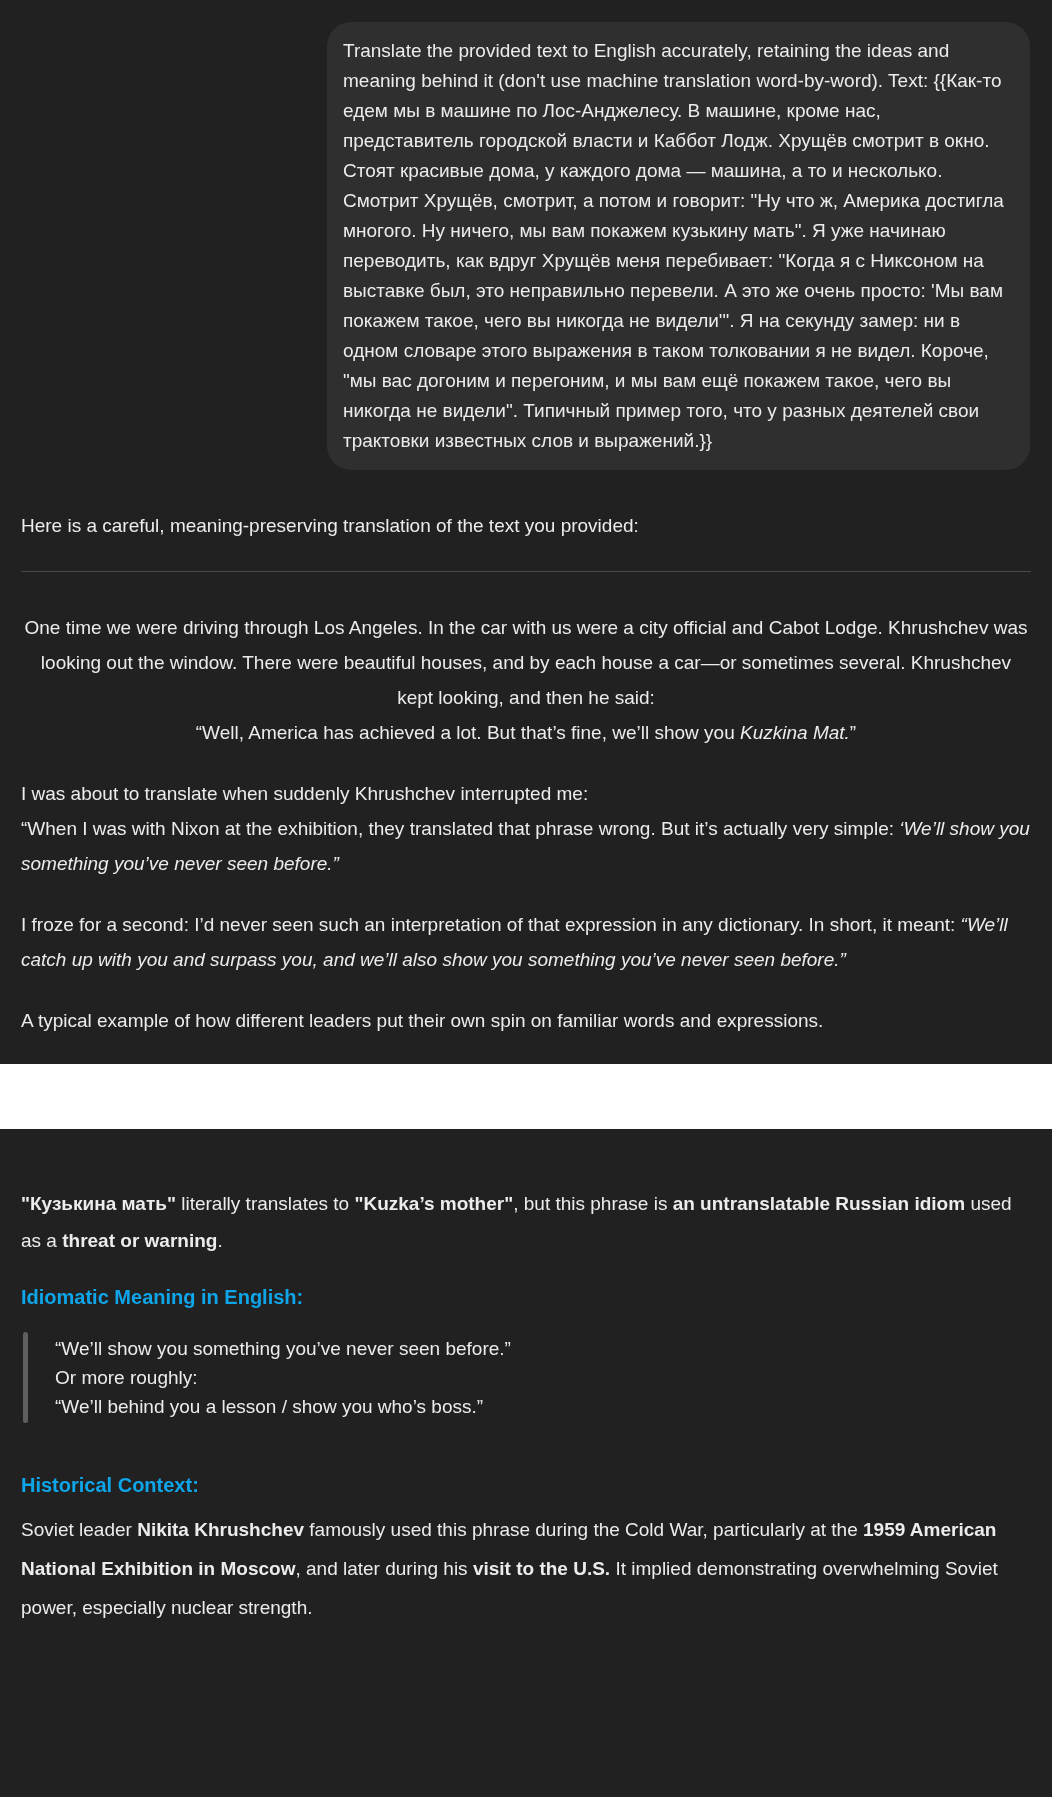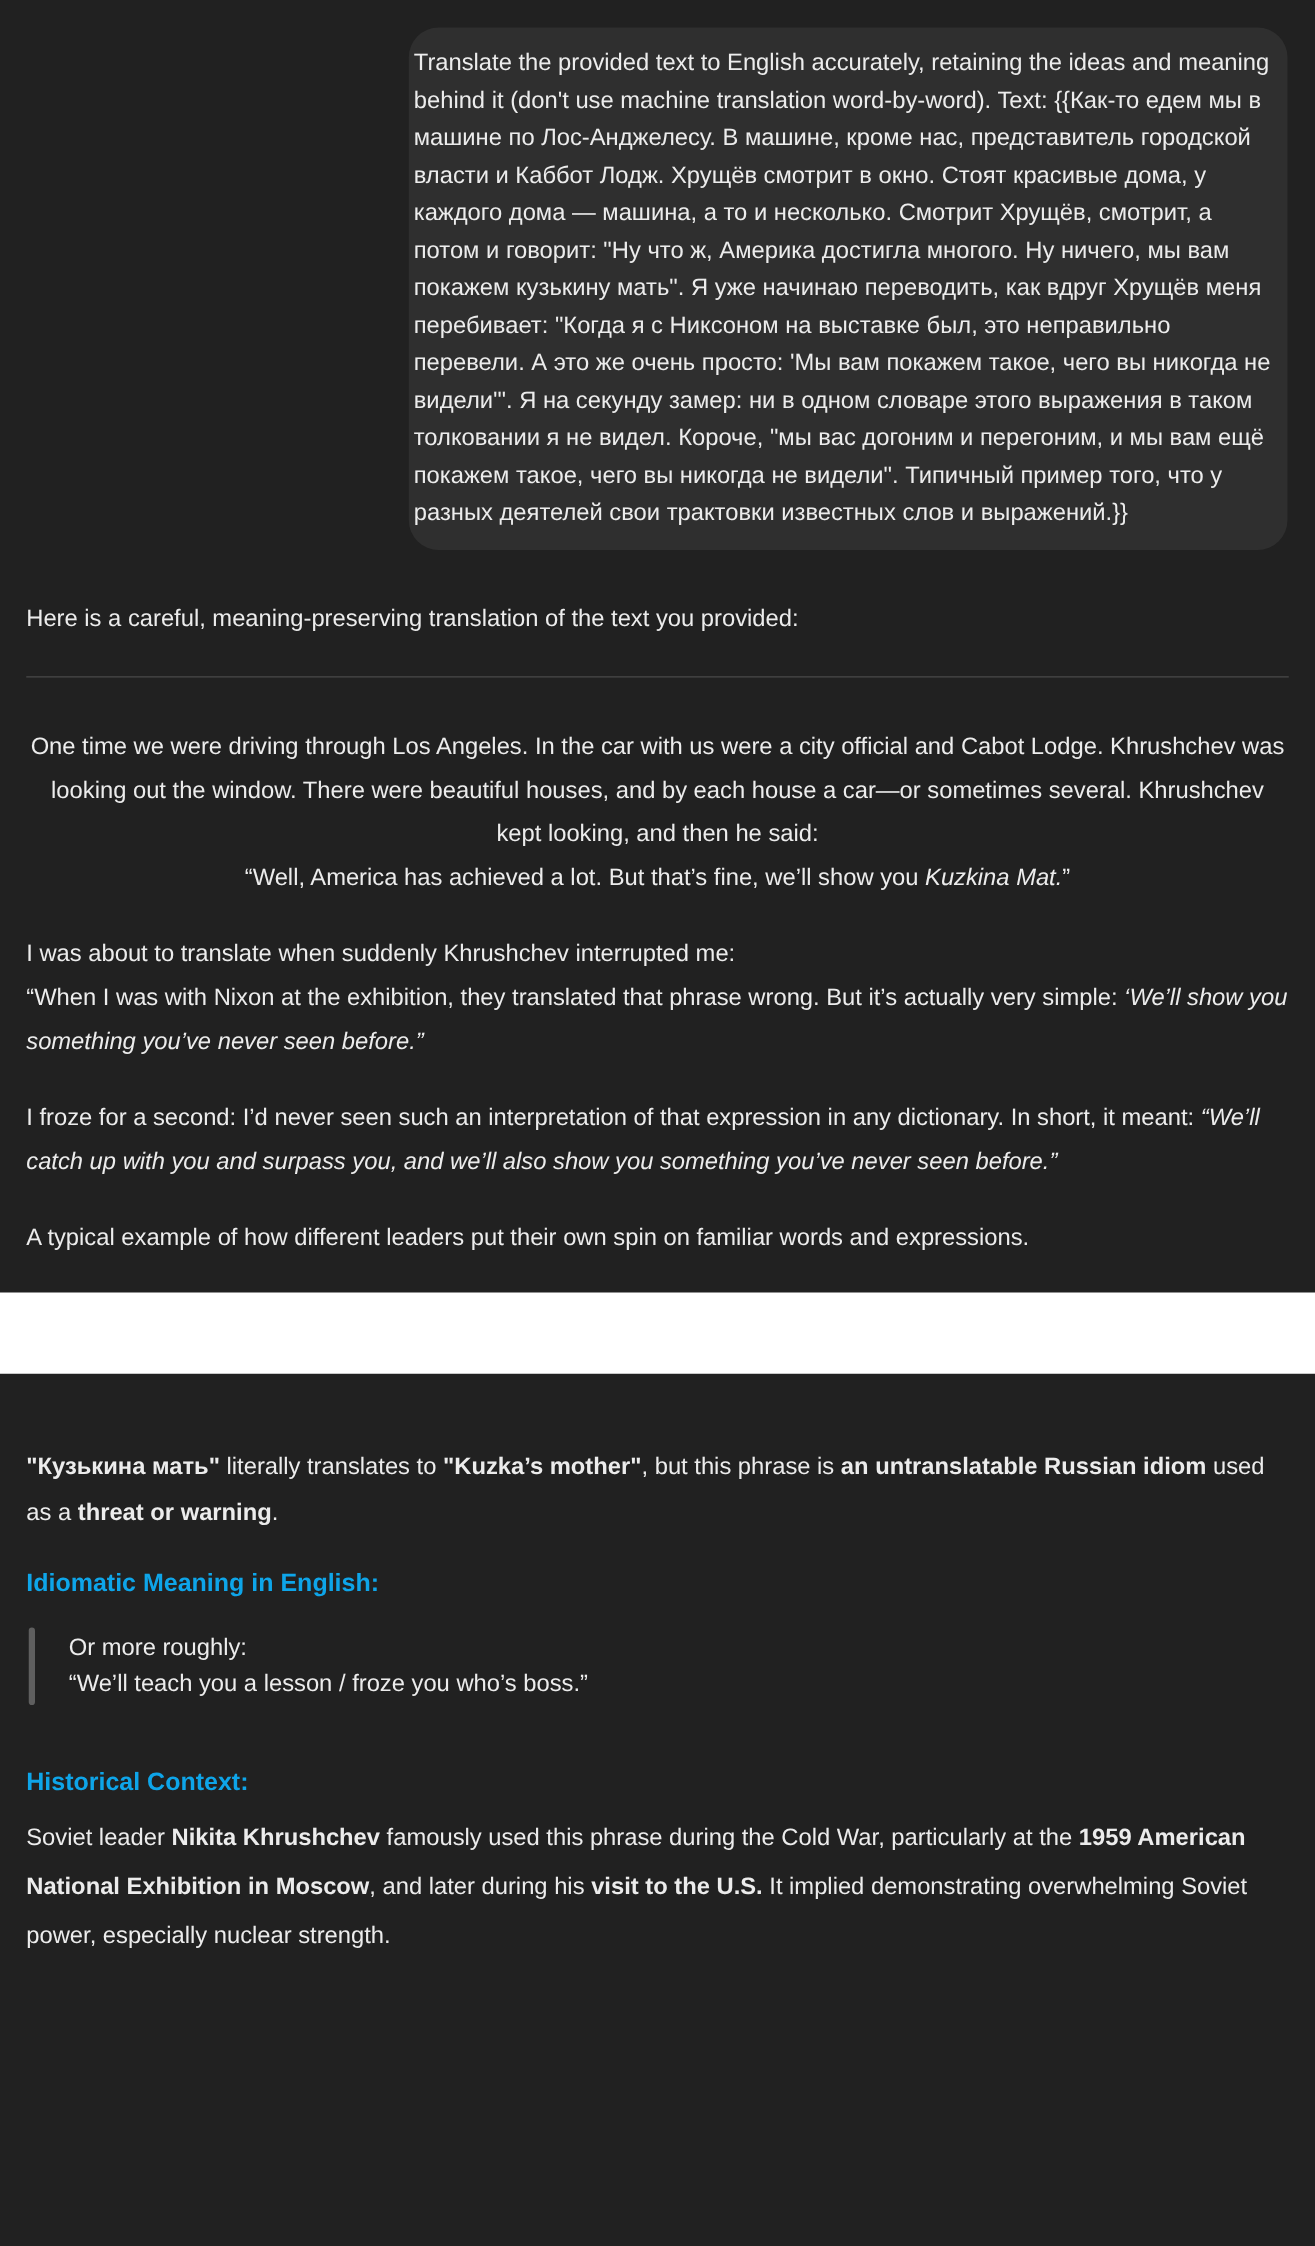--- a/index.html
+++ b/index.html
@@ -22,21 +22,21 @@
   .thread{width:1052px;}
   
   .user-bubble{
     background:var(--bubble);
     border-radius:24px;
     color:var(--text);
   }
   .user-bubble.big{
     width:703px;
     margin:22px 22px 0 auto;
-    padding:14px 4px;
+    padding:14px 16px;
     font-size:19px;
     line-height:30px;
   }
   .user-bubble.small{
     width:max-content;
     max-width:703px;
     margin:25px 25px 0 auto;
     padding:9px 22px;
     font-size:19px;
     line-height:29px;
@@ -106,20 +106,21 @@
     <p class="md next"><span>A typical example of how different leaders put their own spin on familiar words and expressions.</span></p>
   </div>
 
   <div class="white-band"></div>
 
 
   <div class="assistant assistant-2">
     <p class="md"><span style="font-weight: 700;">"Кузькина мать"</span><span> literally translates to </span><span style="font-weight: 700;">"Kuzka’s mother"</span><span>, but this phrase is </span><span style="font-weight: 700;">an untranslatable Russian idiom</span><span> used as a </span><span style="font-weight: 700;">threat or warning</span><span>.</span></p>
     <h3 class="h-idiomatic">Idiomatic Meaning in English:</h3>
     <blockquote>
+      <div>“We’ll show you something you’ve never seen before.”</div>
       <div>Or more roughly:</div>
-      <div>“We’ll teach you a lesson / froze you who’s boss.”</div>
+      <div>“We’ll behind you a lesson / show you who’s boss.”</div>
     </blockquote>
     <h3 class="h-historical">Historical Context:</h3>
     <p class="md final"><span>Soviet leader </span><span style="font-weight: 700;">Nikita Khrushchev</span><span> famously used this phrase during the Cold War, particularly at the </span><span style="font-weight: 700;">1959 American National Exhibition in Moscow</span><span>, and later during his </span><span style="font-weight: 700;">visit to the U.S.</span><span> It implied demonstrating overwhelming Soviet power, especially nuclear strength.</span></p>
   </div>
 
 </div>
 
 </body></html>

